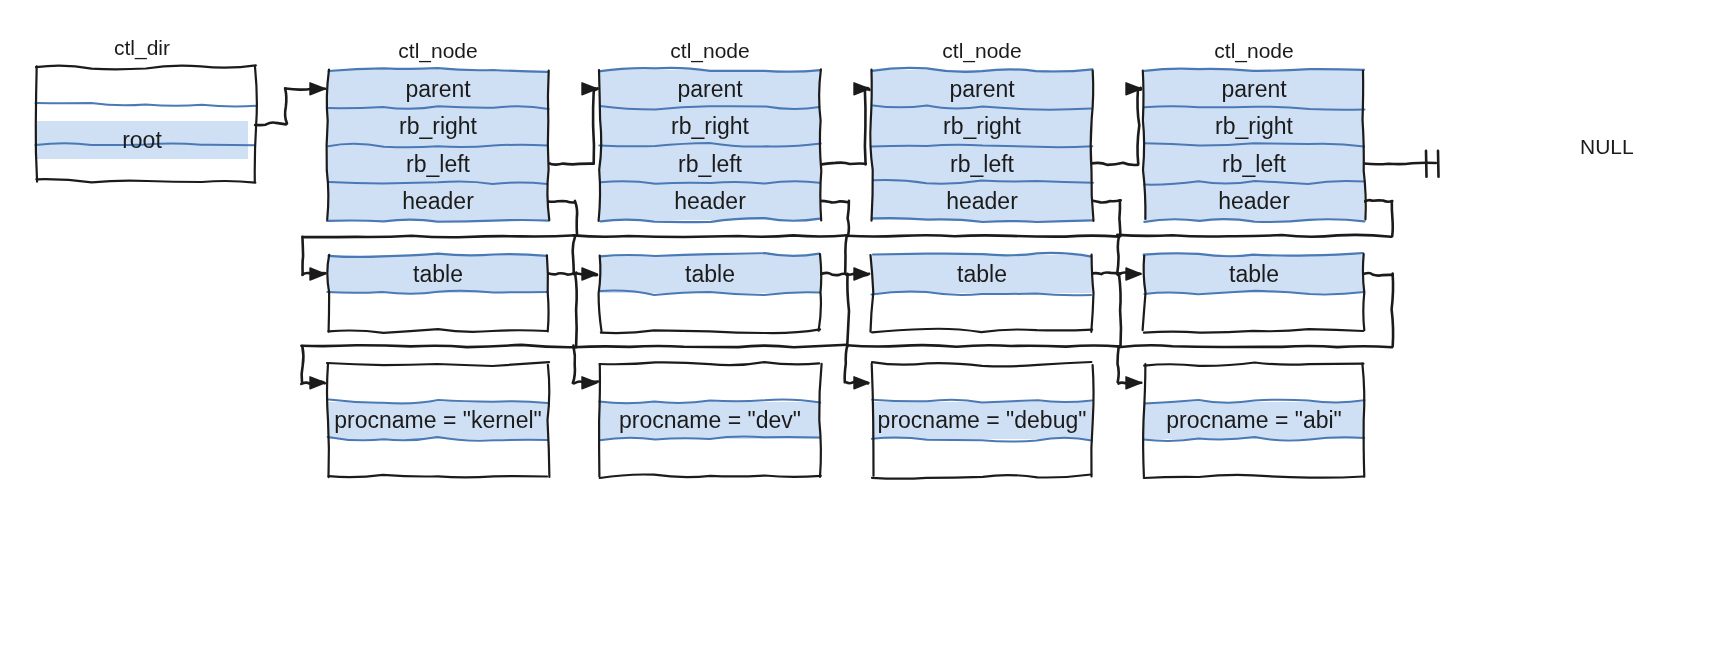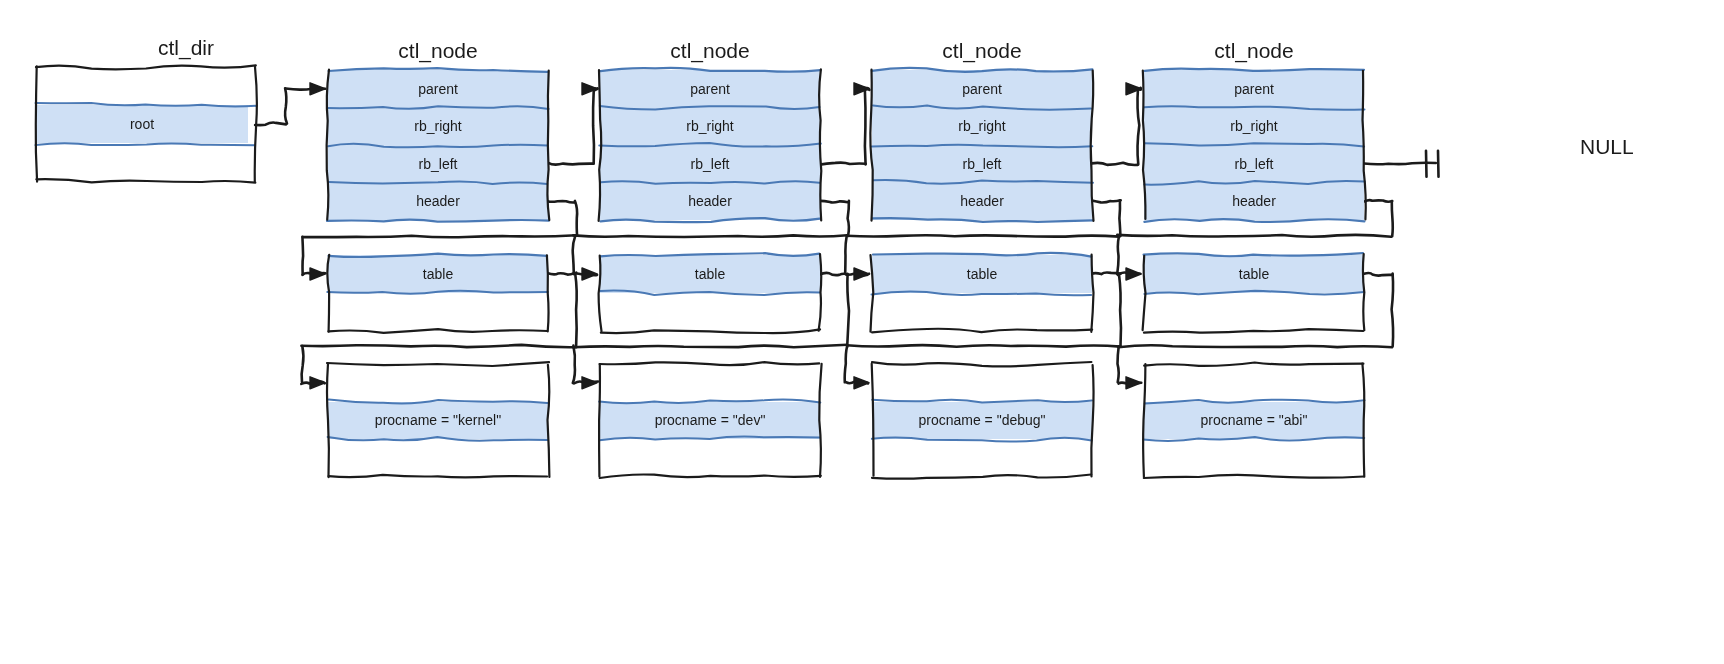--- a/index.html
+++ b/index.html
@@ -44,21 +44,21 @@
     position: absolute;
     left: 0;
     width: 100%;
   }
   .row {
     position: relative;
     box-sizing: border-box;
     display: flex;
     align-items: center;
     justify-content: center;
-    font-size: 14px;
+    font-size: 23px;
     line-height: 22px;
     color: #1b1b1b;
     white-space: nowrap;
   }
   .row.fill {
     background: #cfe0f5;
   }
   .row.plain {
     background: #ffffff;
   }
@@ -173,23 +173,23 @@
       </g>
       <g>
         <path d="M 1364.0 273.8 Q 1370.2 271.9 1372.4 274.5 Q 1377.2 276.3 1382.8 275.1 Q 1387.0 274.7 1392.8 274.9" fill="none" stroke="#1b1b1b" stroke-width="2.6" stroke-linecap="round" stroke-linejoin="round"></path>
         <path d="M 1392.6 273.5 Q 1393.9 290.5 1391.6 309.4 Q 1393.9 328.4 1392.7 346.1" fill="none" stroke="#1b1b1b" stroke-width="2.6" stroke-linecap="round" stroke-linejoin="round"></path>
         <path d="M 1392.1 347.2 Q 1363.6 345.4 1337.3 347.1 Q 1310.5 344.9 1281.9 346.9 Q 1256.0 346.8 1226.9 347.0 Q 1198.8 347.1 1172.4 346.2 Q 1146.7 344.0 1118.2 347.2" fill="none" stroke="#1b1b1b" stroke-width="2.6" stroke-linecap="round" stroke-linejoin="round"></path>
         <path d="M 1118.7 346.4 Q 1117.5 355.7 1117.5 363.8 Q 1119.8 372.1 1117.7 382.3" fill="none" stroke="#1b1b1b" stroke-width="2.6" stroke-linecap="round" stroke-linejoin="round"></path>
         <path d="M 1118.6 383.6 Q 1120.7 381.7 1126.6 383.4 Q 1130.7 384.2 1133.6 382.9 Q 1136.1 383.6 1141.3 382.8" fill="none" stroke="#1b1b1b" stroke-width="2.6" stroke-linecap="round" stroke-linejoin="round"></path>
         <polygon points="1141,382.75 1126.0,376.8 1126.0,388.8" fill="#1b1b1b" stroke="#1b1b1b" stroke-width="1.4" stroke-linejoin="round"></polygon>
       </g>
     </svg>
-<div class="struct" style="left: 36px; top: 67px; width: 212px; height: 114px; padding-left: 44px;">
+<div class="struct" style="left: 36px; top: 67px; width: 212px; height: 114px;">
       <div class="struct-title" style="top: -30px;">ctl_dir</div>
-      <div class="rows" style="top: 0px;">
+      <div class="rows" style="top: 16px;">
         <div class="row plain" style="height: 38px;">
           <span class="lbl"></span>
         </div>
         <div class="row fill" style="height: 38px;">
           <span class="lbl">root</span>
         </div>
         <div class="row plain" style="height: 38px;">
           <span class="lbl"></span>
         </div>
       </div>

